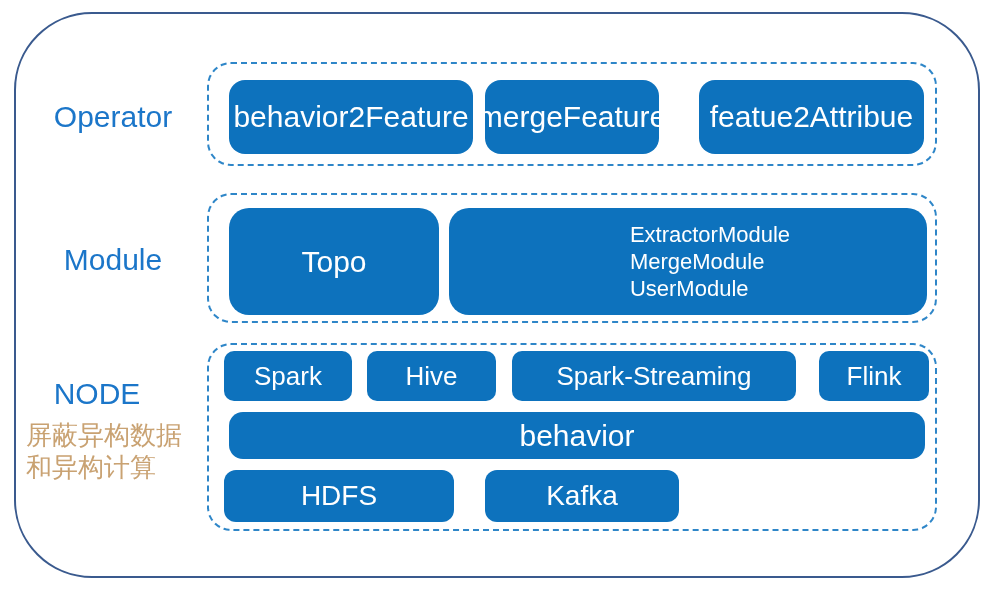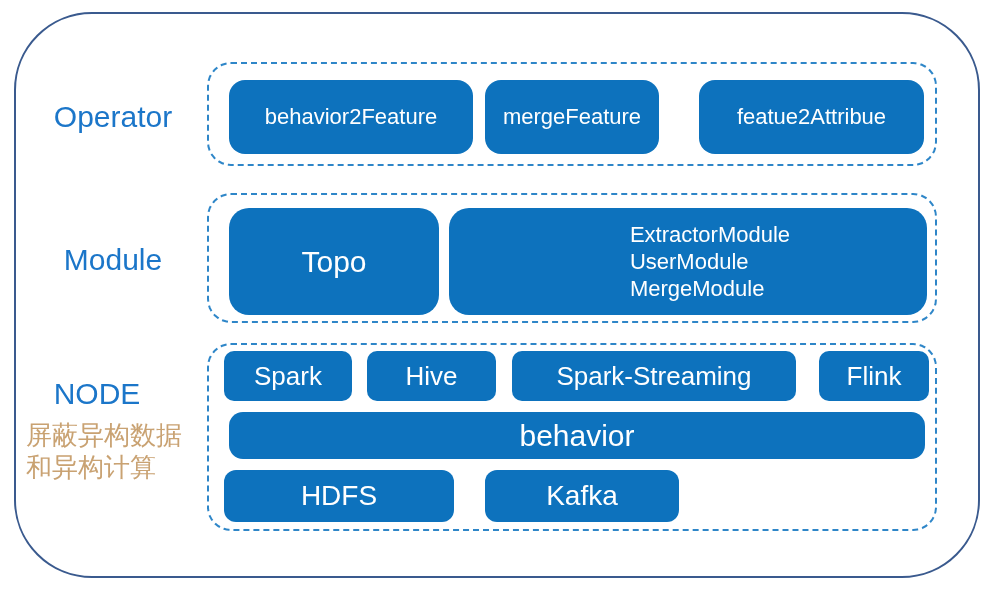--- a/index.html
+++ b/index.html
@@ -20,21 +20,21 @@
   .grp-module   { top:193px; height:130px; }
   .grp-node     { top:343px; height:188px; }
 
   .bluebox {
     position:absolute; background:#0d72bd; color:#ffffff;
     display:flex; align-items:center; justify-content:center;
     text-align:center; box-sizing:border-box;
   }
 
   
-  .btn-op { height:74px; top:16px; border-radius:16px; font-size:22px; }
+  .btn-op { height:74px; top:16px; border-radius:16px; font-size:30px; }
   .btn-b2f { left:20px;  width:244px; }
   .btn-mf  { left:276px; width:174px; }
   .btn-f2a { left:490px; width:225px; }
 
   
   .box-topo    { left:20px;  top:13px; width:210px; height:107px; border-radius:20px; font-size:30px; }
   .box-modules { left:240px; top:13px; width:478px; height:107px; border-radius:20px; font-size:22px;padding-left:44px; }
   .box-modules .lines { text-align:left; line-height:27px; }
 
   
@@ -85,22 +85,22 @@
     <div class="bluebox btn-op btn-b2f">behavior2Feature</div>
     <div class="bluebox btn-op btn-mf">mergeFeature</div>
     <div class="bluebox btn-op btn-f2a">featue2Attribue</div>
   </div>
 
   <div class="dashed-group grp-module">
     <div class="bluebox box-topo">Topo</div>
     <div class="bluebox box-modules">
       <div class="lines">
         <div>ExtractorModule</div>
+        <div>MergeModule</div>
         <div>UserModule</div>
-        <div>MergeModule</div>
       </div>
     </div>
   </div>
 
   <div class="dashed-group grp-node">
     <div class="bluebox node-r1 box-spark">Spark</div>
     <div class="bluebox node-r1 box-hive">Hive</div>
     <div class="bluebox node-r1 box-sstr">Spark-Streaming</div>
     <div class="bluebox node-r1 box-flink">Flink</div>
 

